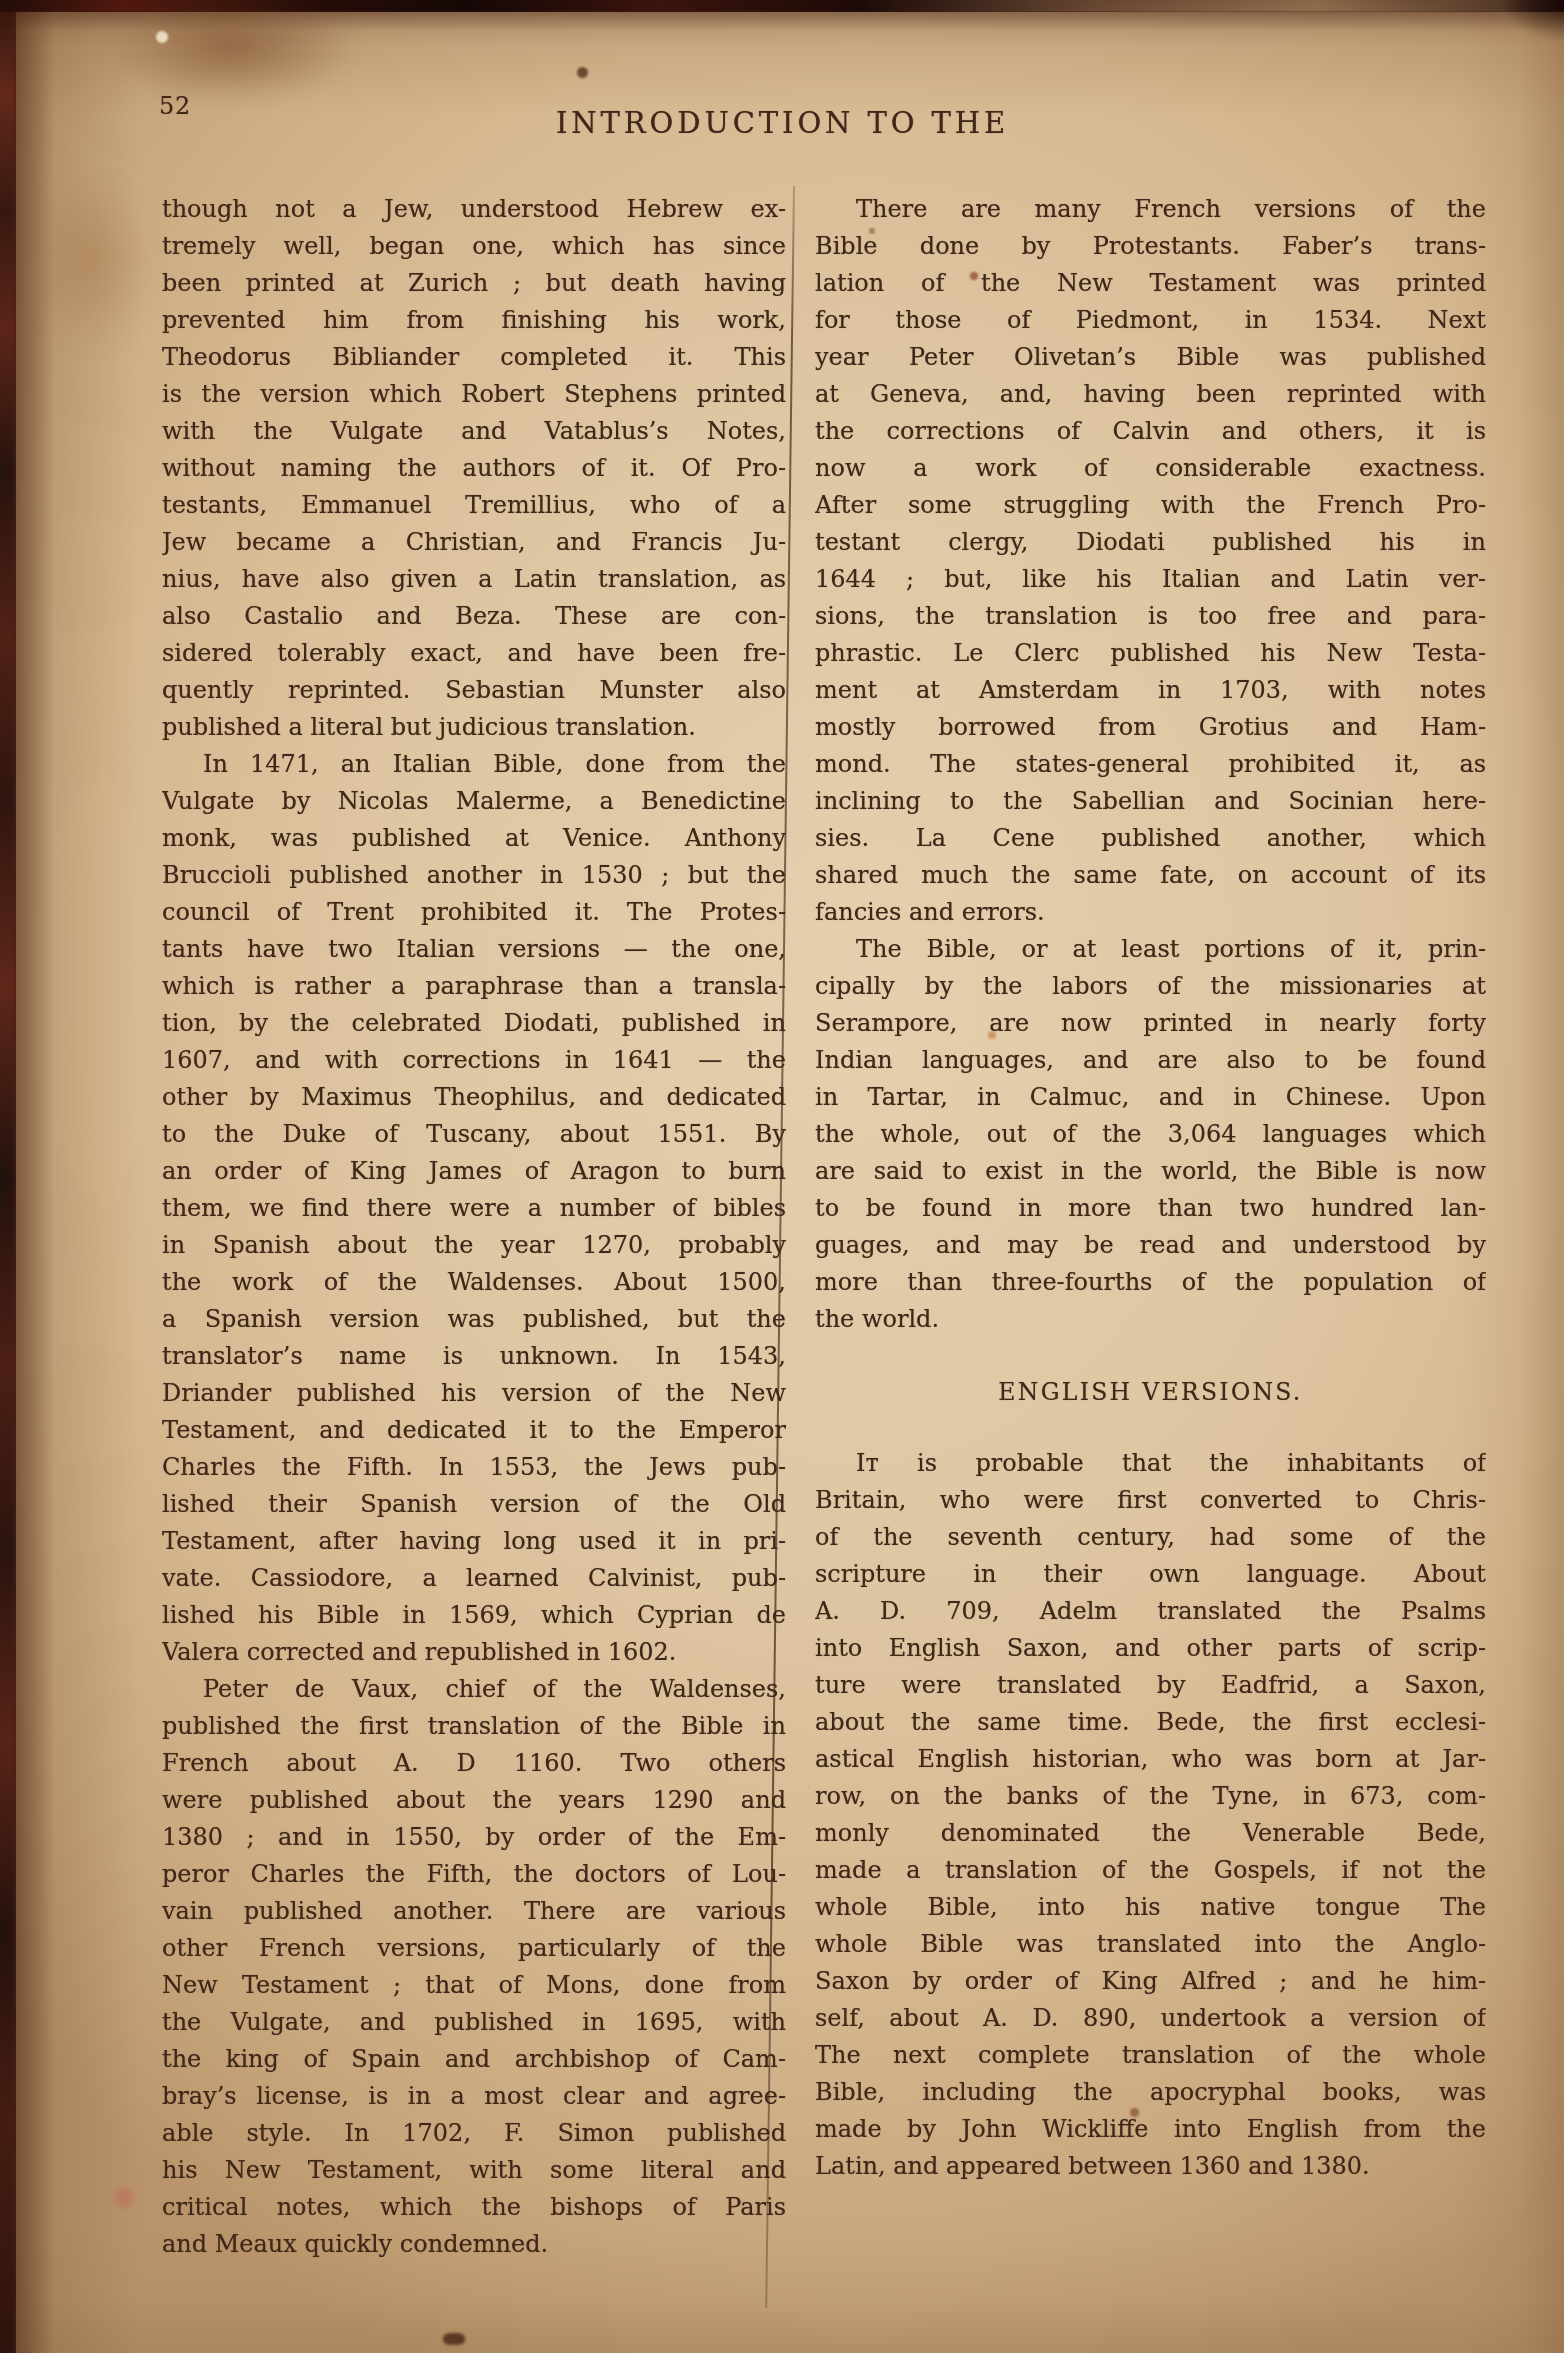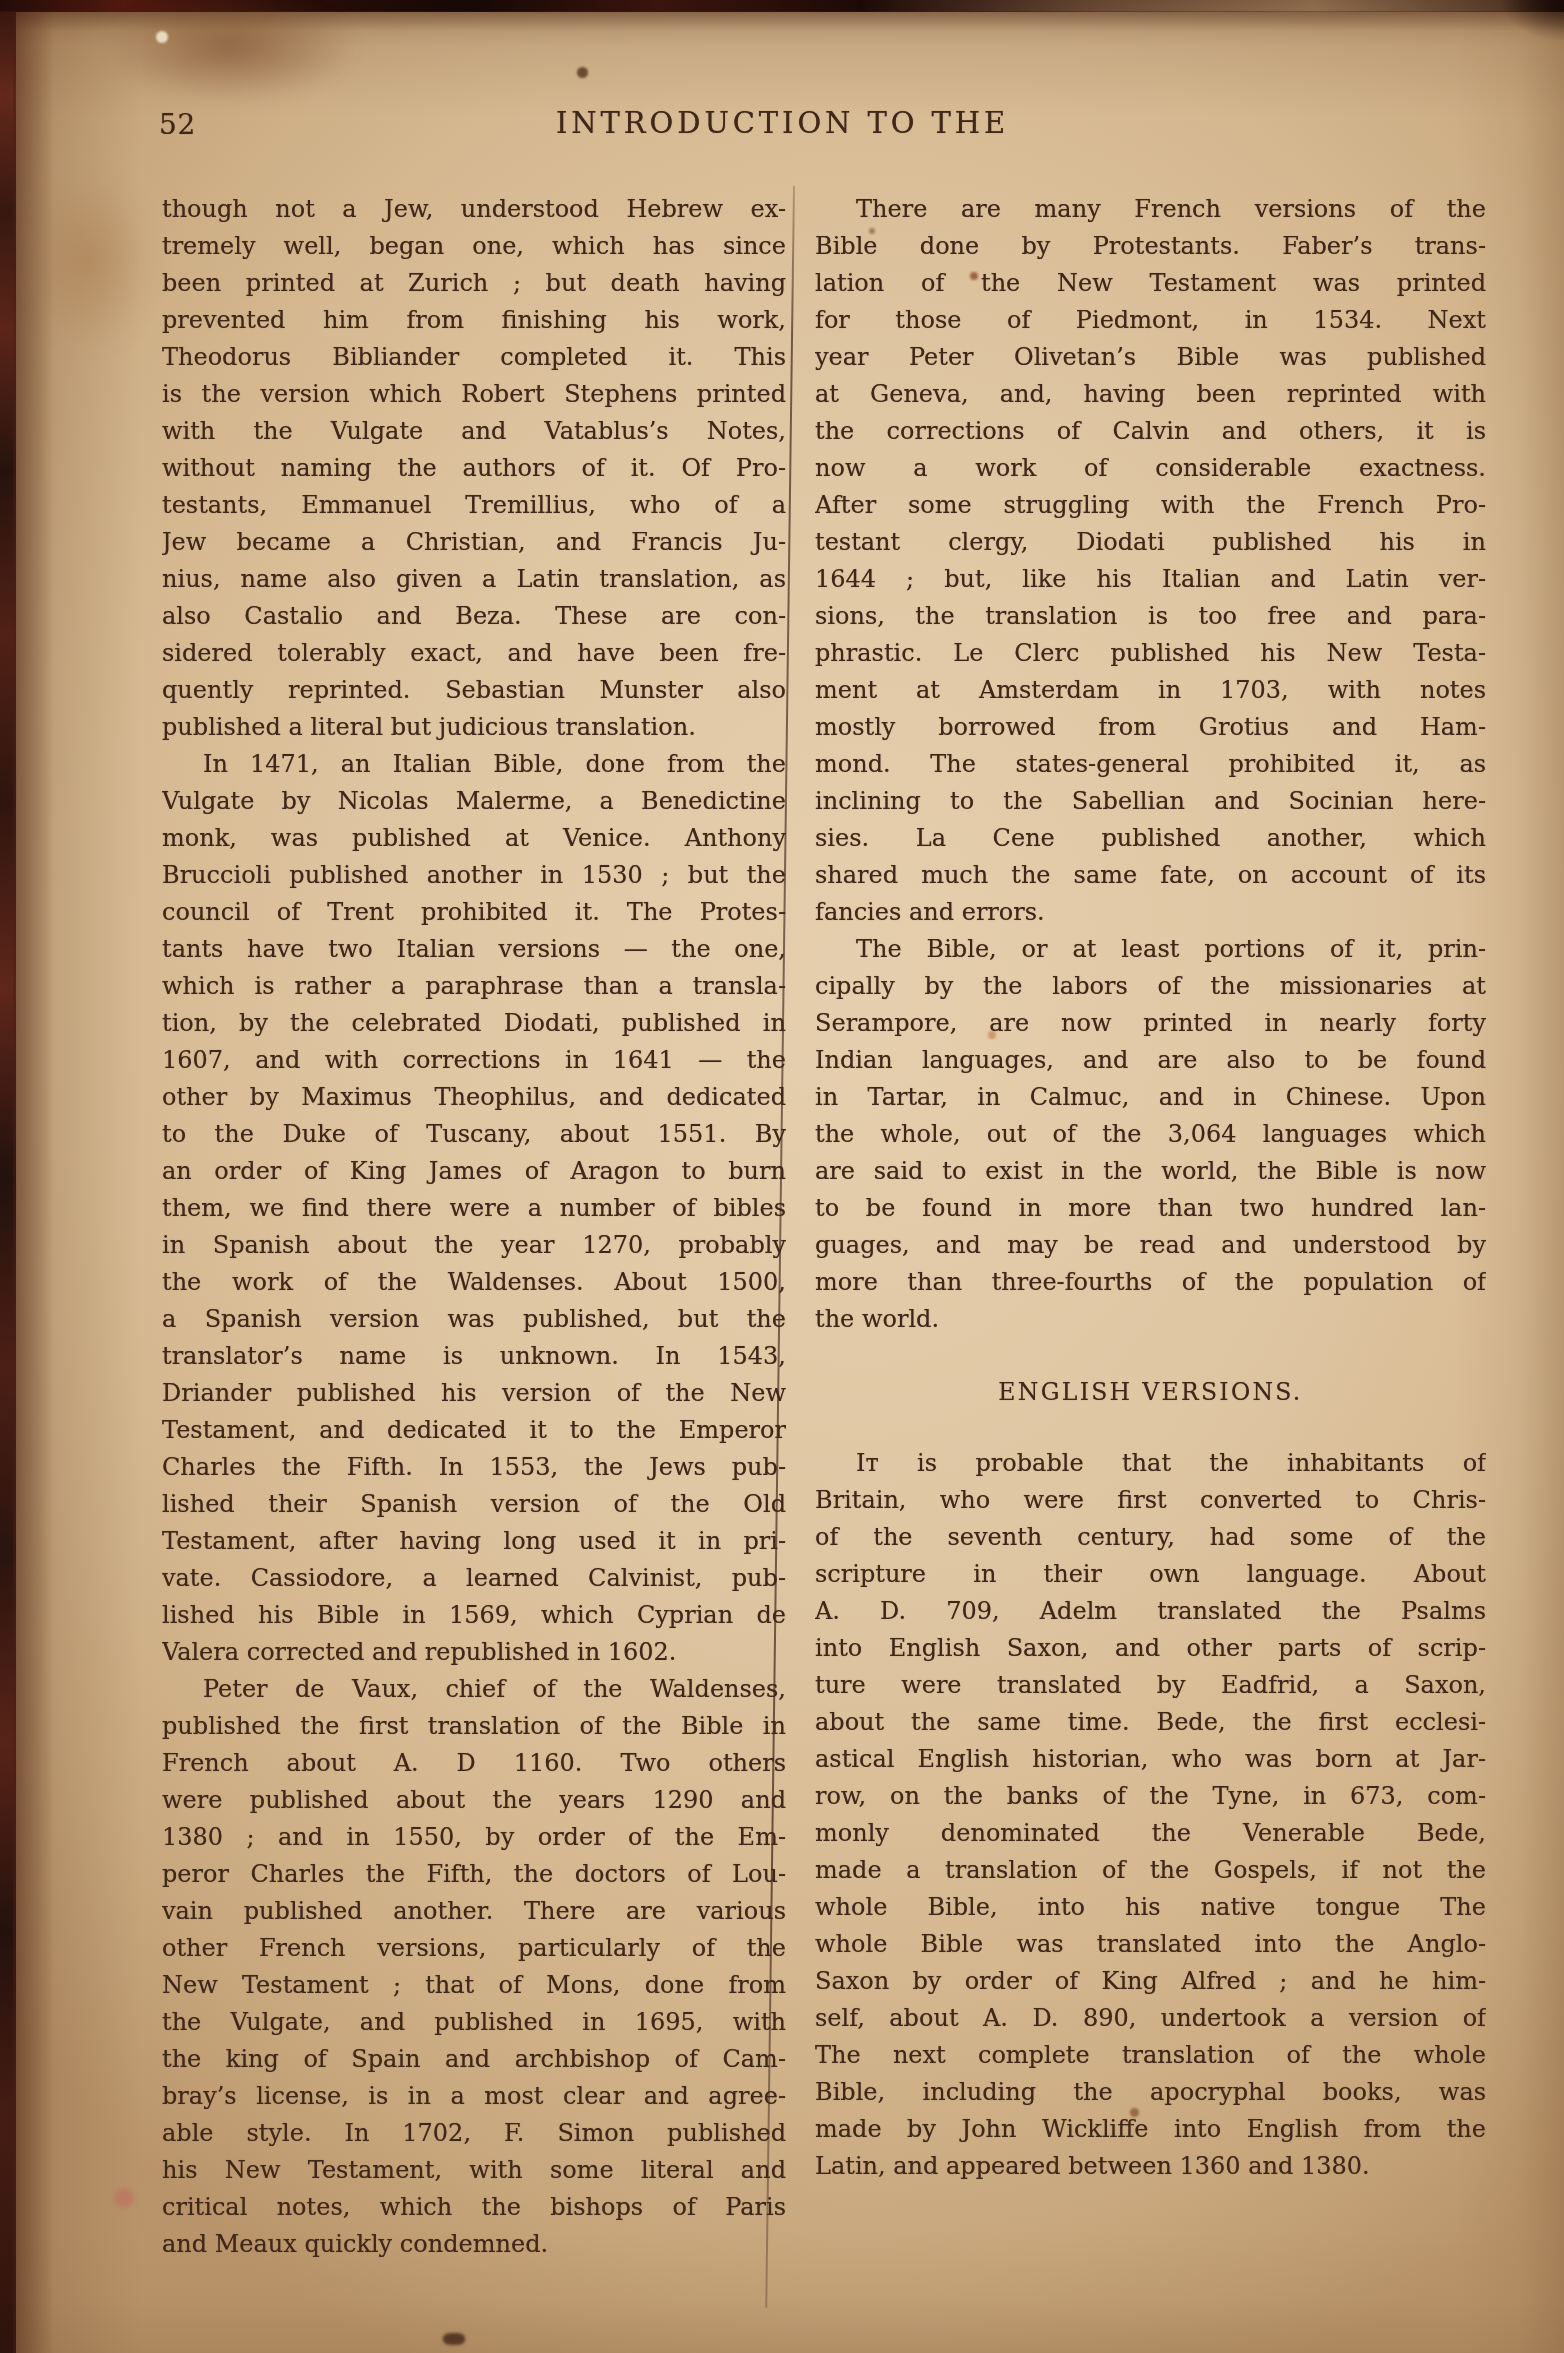--- a/index.html
+++ b/index.html
@@ -51,22 +51,22 @@
   .s4{left:970px;top:272px;width:7.8px;height:7.8px;background:rgba(140,60,30,.7);filter:blur(0.8px);}
   .s5{left:114px;top:2188px;width:20.3px;height:20.3px;background:rgba(190,100,90,.45);filter:blur(2.3px);}
   .s6{left:443px;top:2333px;width:22px;height:11.7px;background:rgba(60,30,18,.75);filter:blur(1.6px);border-radius:40%;}
   .s7{left:1130px;top:2108px;width:9.4px;height:9.4px;background:rgba(120,60,30,.6);filter:blur(0.8px);}
   .s8{left:988px;top:1031px;width:7.8px;height:7.8px;background:rgba(190,110,50,.55);filter:blur(0.8px);}
   .s9{left:156px;top:31px;width:11.7px;height:11.7px;background:rgba(240,228,202,.9);filter:blur(0.8px);}
   .s10{left:869px;top:228px;width:6.3px;height:6.3px;background:rgba(100,55,28,.5);filter:blur(0.8px);}
 
   
   .page-number{
-    position:absolute;left:159px;top:108px;
-    font-size:28px;color:var(--ink,#3f2719);letter-spacing:0.8px;
+    position:absolute;left:159px;top:92px;
+    font-size:24px;color:var(--ink,#3f2719);letter-spacing:0.8px;
     text-shadow:0 0 0.8px rgba(63,39,25,.6);
   }
   .running-header{
     position:absolute;left:0;top:106px;width:1565px;text-align:center;
     font-size:29px;letter-spacing:3.9px;color:var(--ink,#3f2719);
     text-shadow:0 0 0.8px rgba(63,39,25,.65);
   }
   .col{
     position:absolute;top:191px;
     font-size:24px;line-height:37px;color:var(--ink,#3f2719);
@@ -118,21 +118,21 @@
     <div class="line j">though not a Jew, understood Hebrew ex-</div>
     <div class="line j">tremely well, began one, which has since</div>
     <div class="line j">been printed at Zurich ; but death having</div>
     <div class="line j">prevented him from finishing his work,</div>
     <div class="line j">Theodorus Bibliander completed it. This</div>
     <div class="line j">is the version which Robert Stephens printed</div>
     <div class="line j">with the Vulgate and Vatablus’s Notes,</div>
     <div class="line j">without naming the authors of it. Of Pro-</div>
     <div class="line j">testants, Emmanuel Tremillius, who of a</div>
     <div class="line j">Jew became a Christian, and Francis Ju-</div>
-    <div class="line j">nius, name also given a Latin translation, as</div>
+    <div class="line j">nius, have also given a Latin translation, as</div>
     <div class="line j">also Castalio and Beza. These are con-</div>
     <div class="line j">sidered tolerably exact, and have been fre-</div>
     <div class="line j">quently reprinted. Sebastian Munster also</div>
     <div class="line end">published a literal but judicious translation.</div>
     <div class="line in">In 1471, an Italian Bible, done from the</div>
     <div class="line j">Vulgate by Nicolas Malerme, a Benedictine</div>
     <div class="line j">monk, was published at Venice. Anthony</div>
     <div class="line j">Bruccioli published another in 1530 ; but the</div>
     <div class="line j">council of Trent prohibited it. The Protes-</div>
     <div class="line j">tants have two Italian versions — the one,</div>

